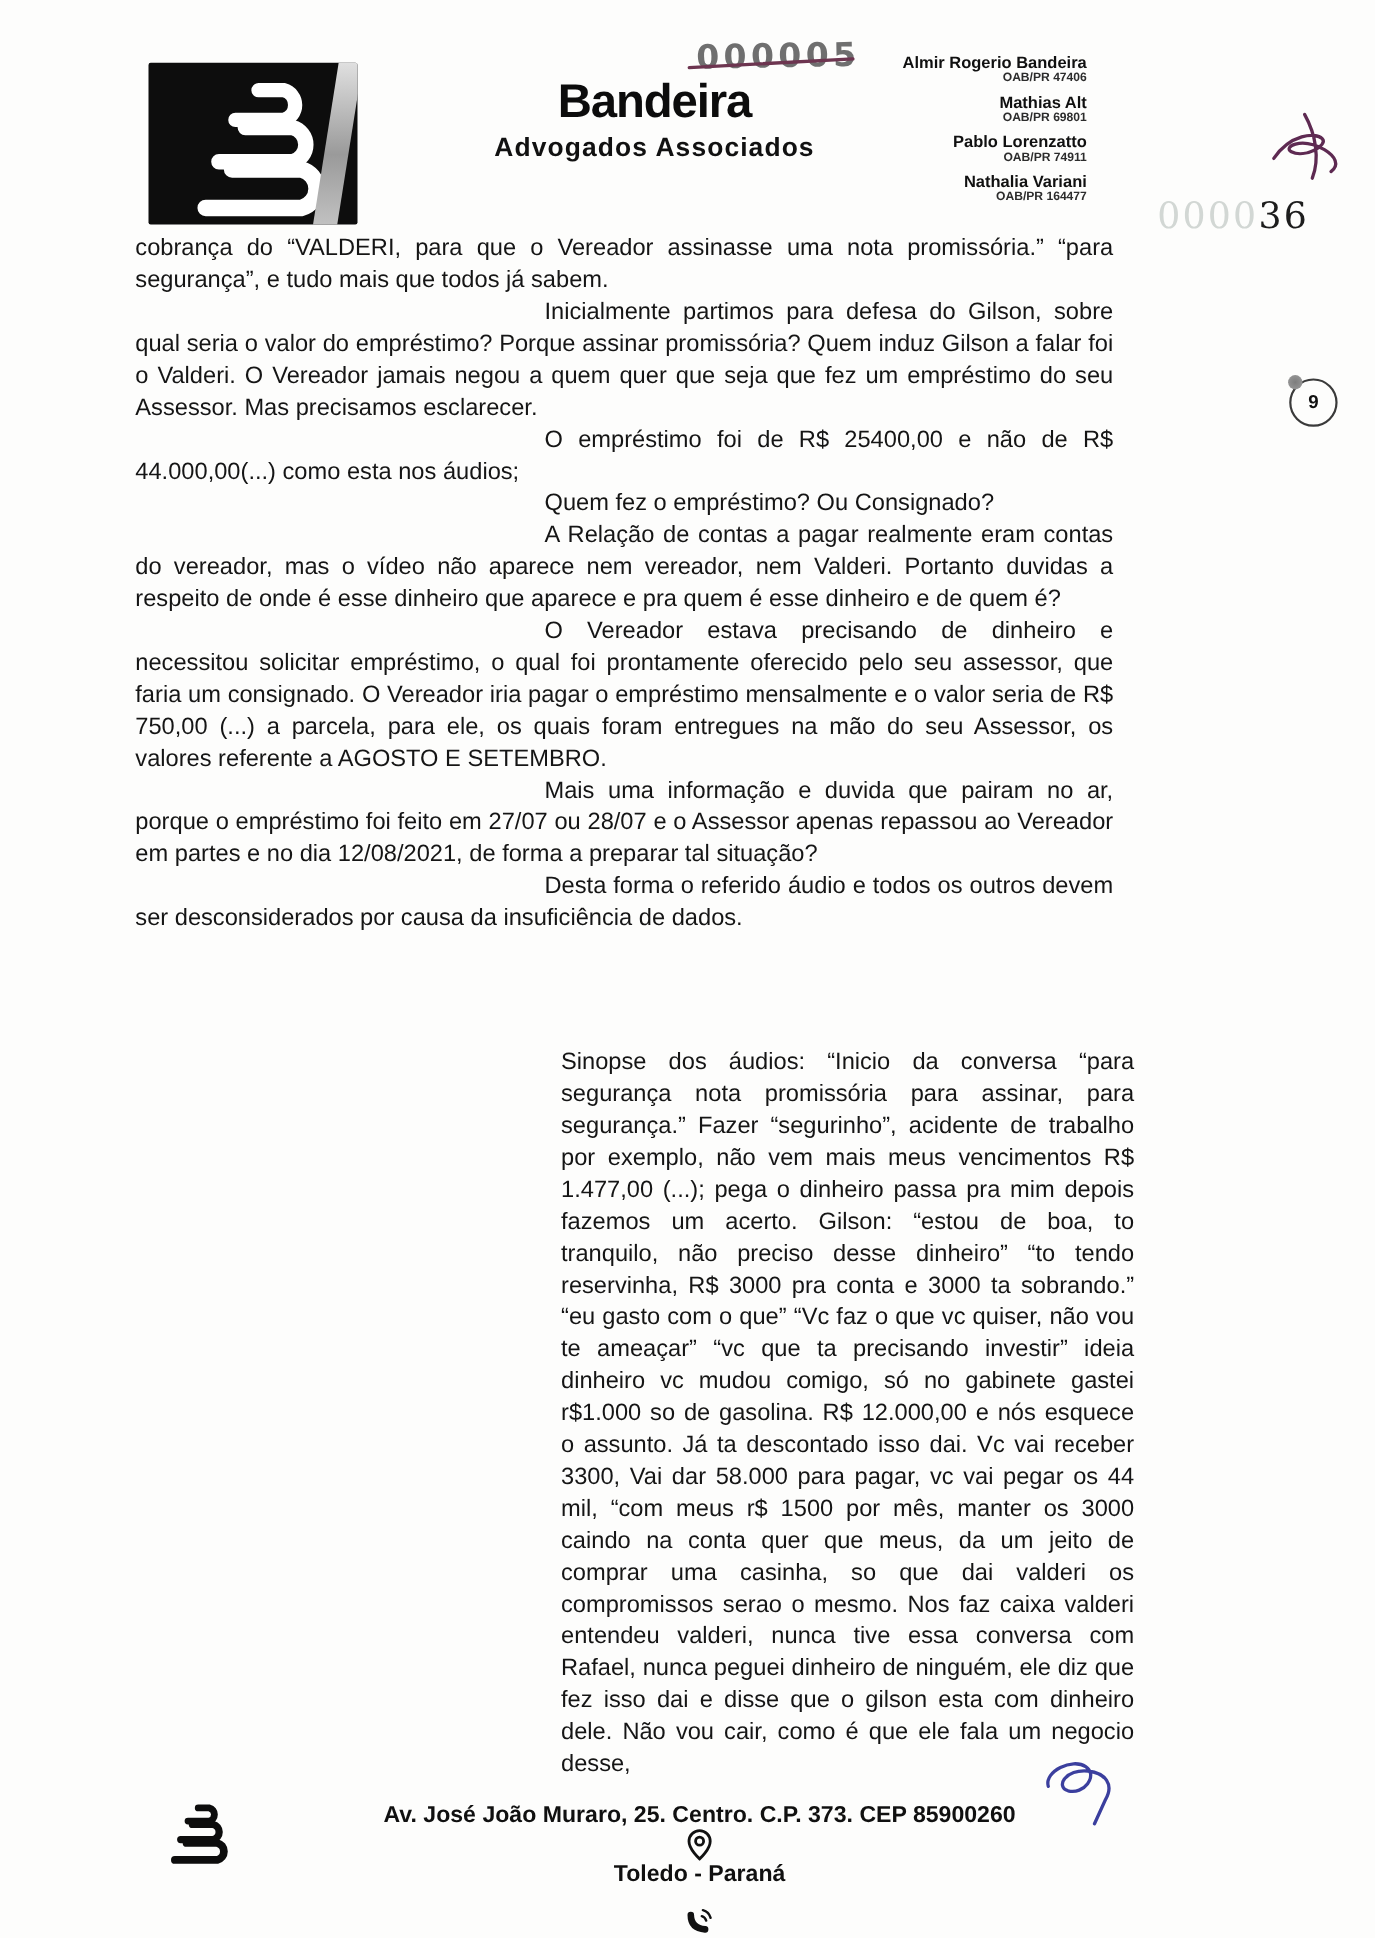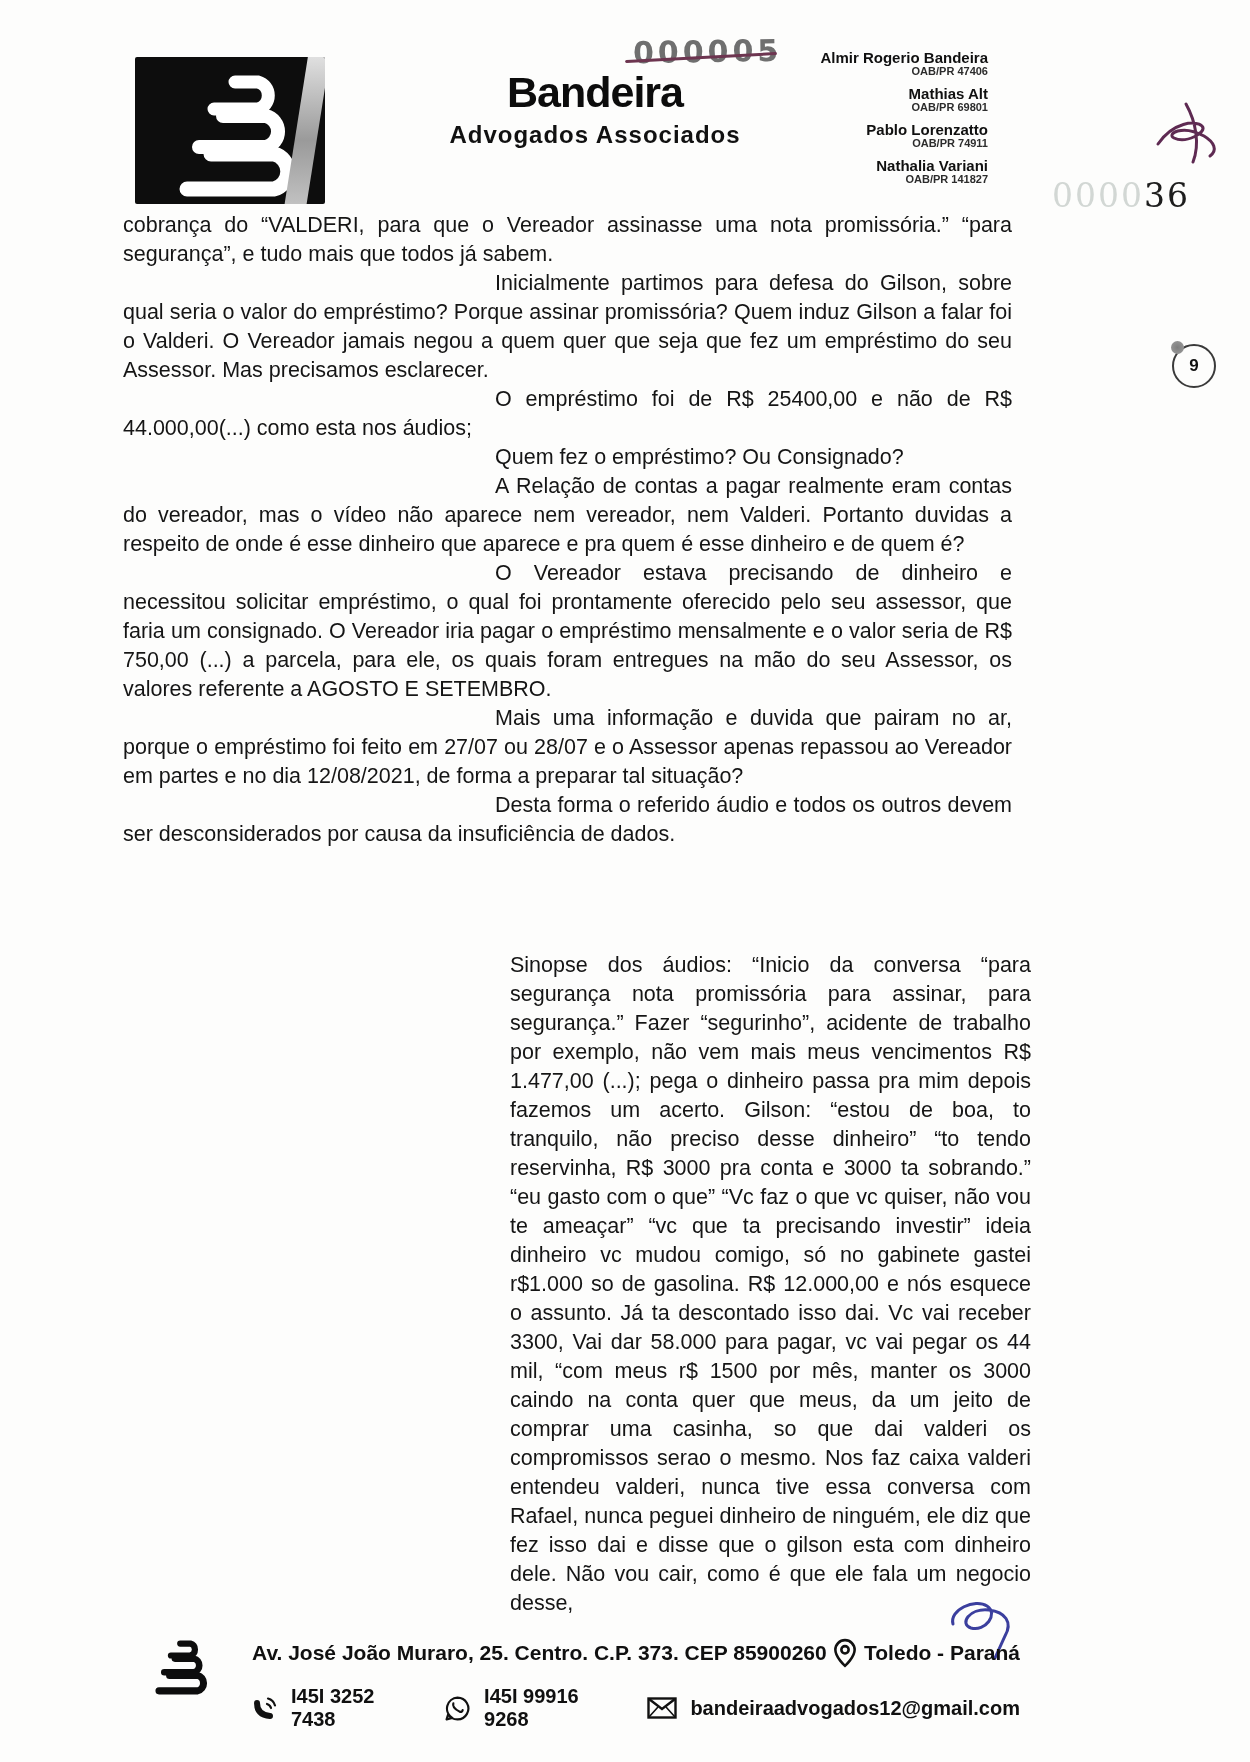--- a/index.html
+++ b/index.html
@@ -70,21 +70,21 @@
     font-size:21.5px;line-height:29px;text-align:justify;color:#151515;margin-left:15px;
   }
   .quote-block p{margin:0;}
   .rubric-bottom{position:absolute;left:945px;top:1592px;}
   
   .footer-logo{position:absolute;left:136px;top:1632px;}
   .footer{
     position:absolute;left:252px;top:1638px;width:768px;
     font-weight:700;color:#101010;
   }
-  .f-row{display:flex;align-items:center;}
+  .f-row{display:flex;align-items:center;flex-direction:column;}
   .f-row1{font-size:21px;justify-content:space-between;}
   .f-row2{font-size:20px;margin-top:17px;gap:13px;}
   .f-ic{display:inline-flex;align-items:center;}
   .f-gap{margin-left:18px;}
 </style>
 </head>
 <body>
 
 <div class="page">
 
@@ -113,21 +113,21 @@
     <div class="lawyer">
       <div class="lname">Mathias Alt</div>
       <div class="loab">OAB/PR 69801</div>
     </div>
     <div class="lawyer">
       <div class="lname">Pablo Lorenzatto</div>
       <div class="loab">OAB/PR 74911</div>
     </div>
     <div class="lawyer">
       <div class="lname">Nathalia Variani</div>
-      <div class="loab">OAB/PR 141827</div>
+      <div class="loab">OAB/PR 164477</div>
     </div>
   </div>
 
   <svg class="rubric-top" width="100" height="80" viewBox="0 0 100 80">
     <path d="M48 12 C58 30 62 52 55 70 M20 52 C35 30 58 28 64 34 C70 40 48 52 36 46 C28 42 44 32 66 44 C76 50 80 58 72 64" fill="none" stroke="#5e2a52" stroke-width="3" stroke-linecap="round"></path>
   </svg>
 
   <div class="stamp-58">
     <span class="faint">0000</span><span class="dark">36</span>
   </div>

